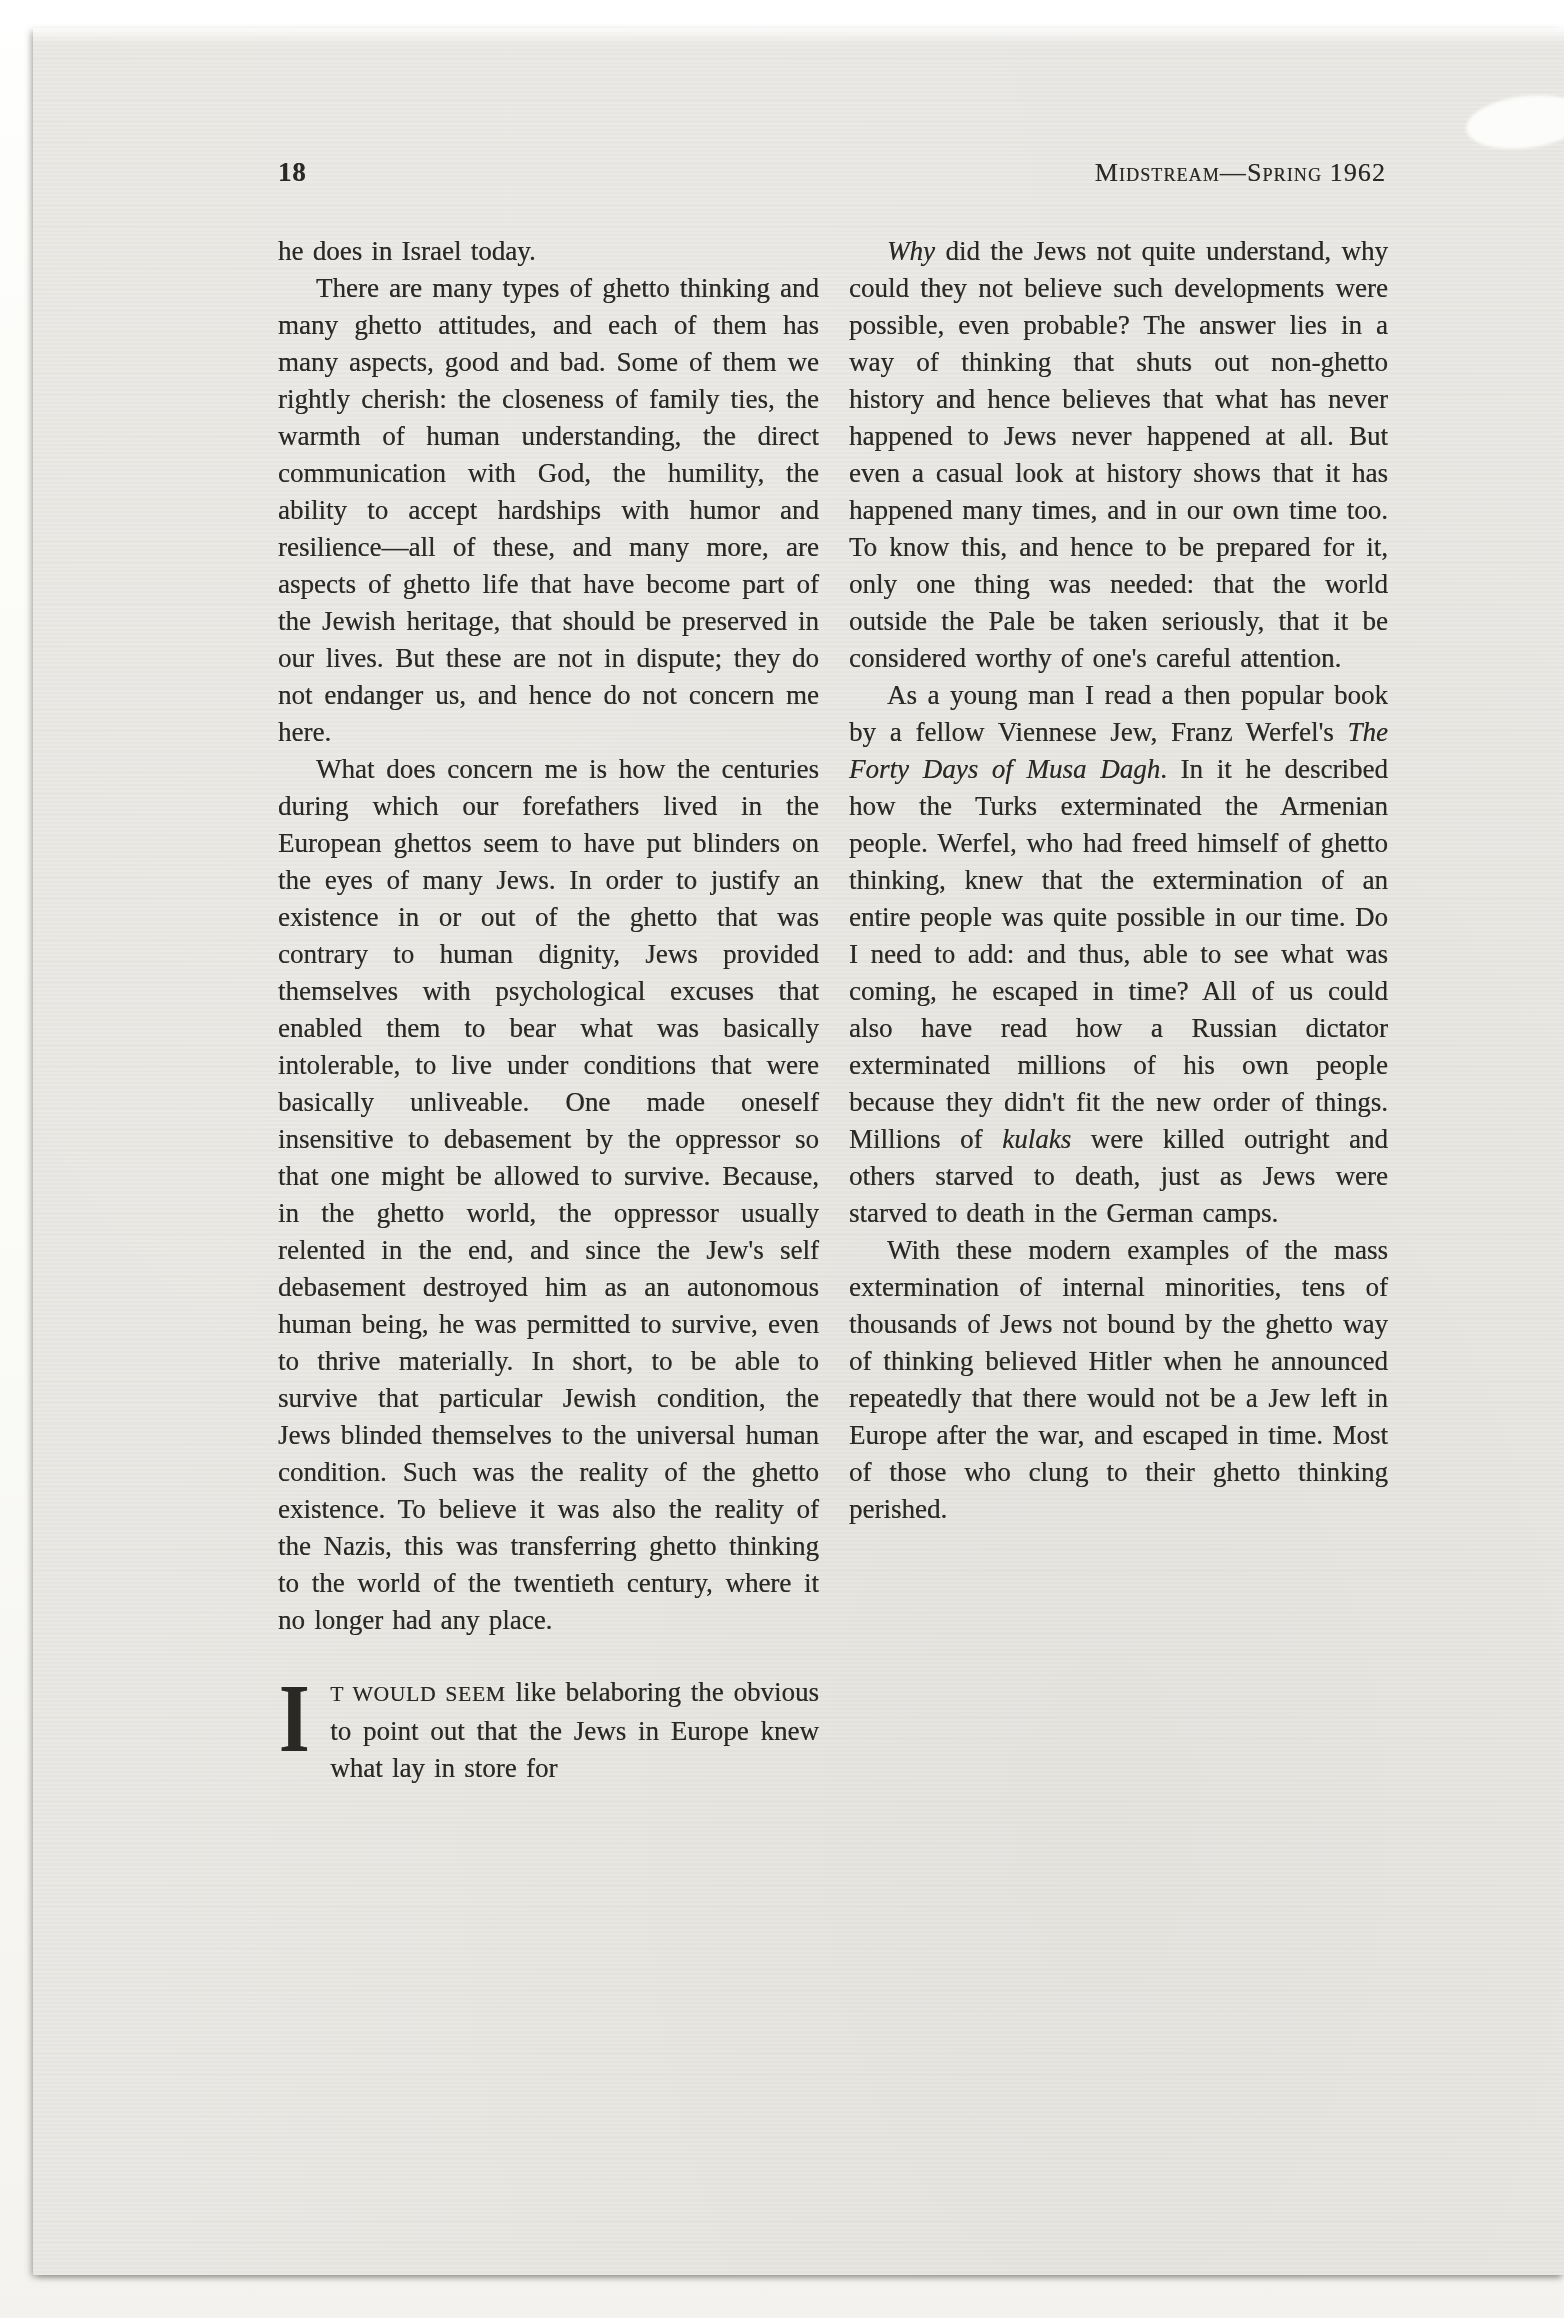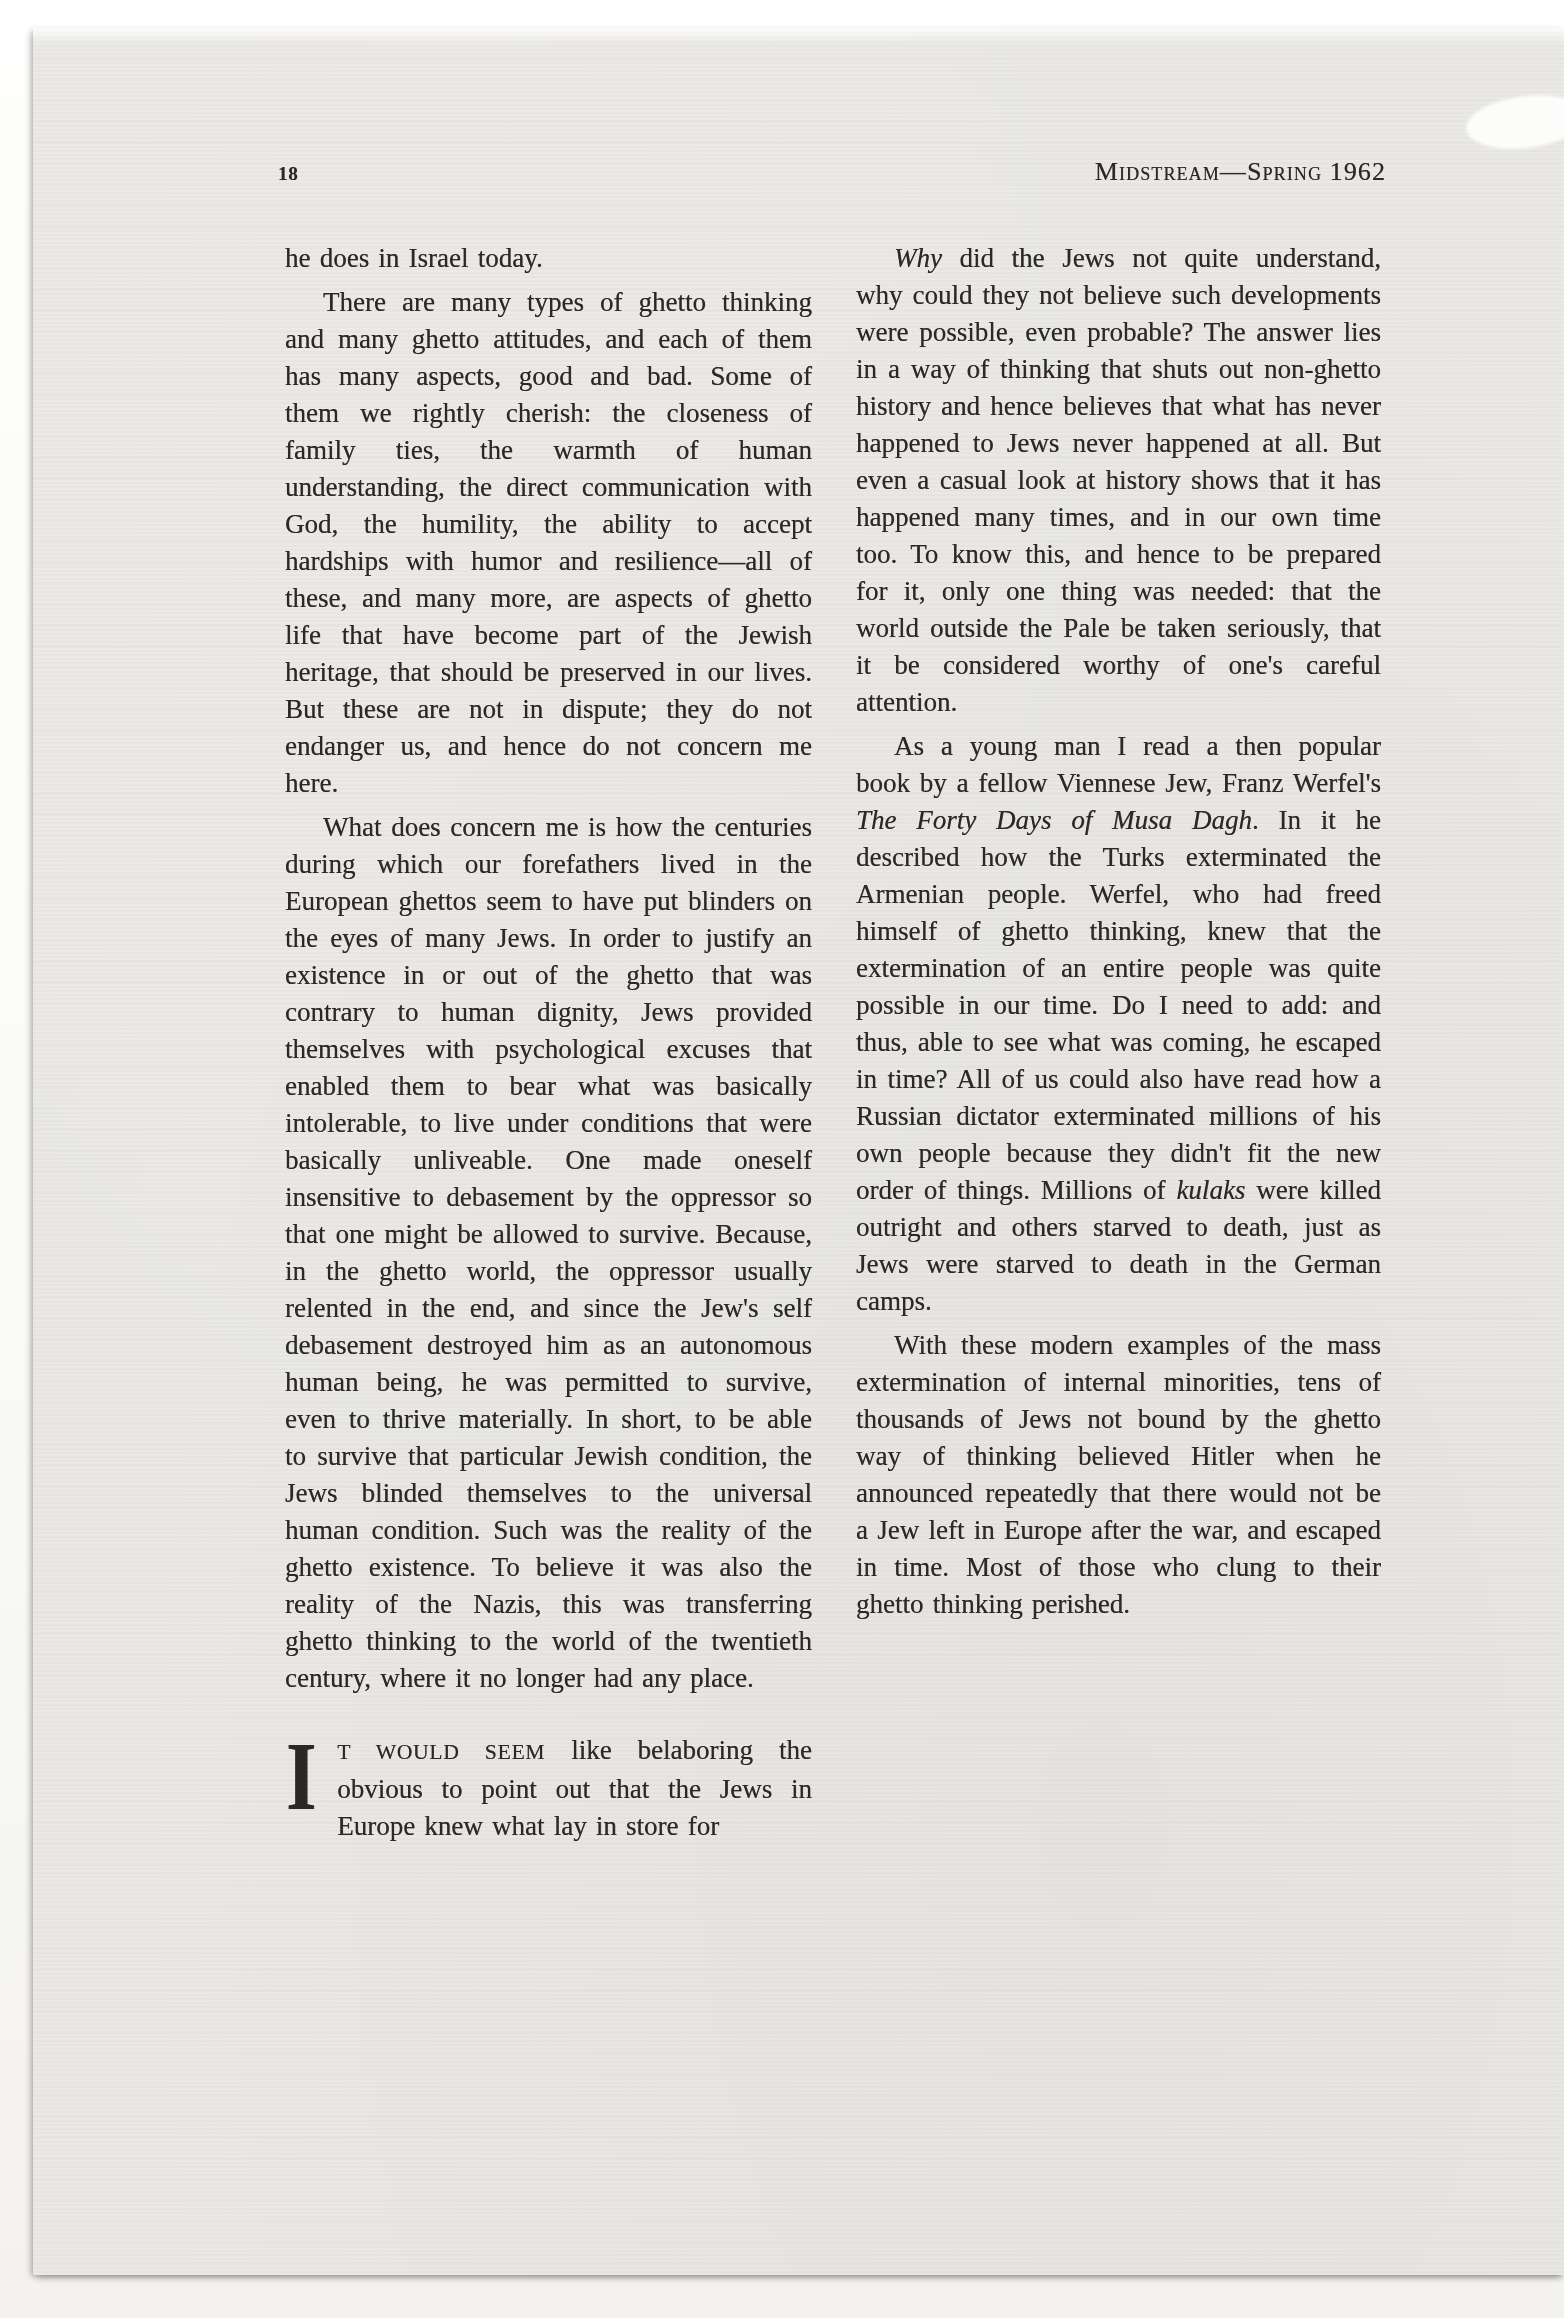--- a/index.html
+++ b/index.html
@@ -28,37 +28,37 @@
     position:absolute;right:-21px;top:68px;width:120px;height:52px;
     background:#fcfcfa;border-radius:50%;transform:rotate(-7deg);
     filter:blur(1.4px);
   }
   .page-header{
     position:absolute;left:245px;top:129px;width:1108px;
     display:flex;justify-content:space-between;align-items:baseline;
     color:#2b2925;
   }
   .page-number{
-    font-size:19px;font-weight:bold;letter-spacing:0.7px;
+    font-size:27px;font-weight:bold;letter-spacing:0.7px;
     text-shadow:0.3px 0 0 rgba(43,41,37,0.65);
   }
   .journal-title{
     font-size:26px;font-weight:normal;font-variant:small-caps;letter-spacing:1.1px;
     text-shadow:0.3px 0 0 rgba(43,41,37,0.6);
   }
   .col{
     position:absolute;top:205px;
     text-align:justify;
     font-size:27px;line-height:37px;color:#2b2925;
     word-spacing:0.09em;
     text-shadow:0.3px 0 0 rgba(43,41,37,0.62);
   }
   .col-left{left:245px;width:541px;}
   .col-right{left:816px;width:539px;}
-  .para{margin:7px;}
+  .para{margin:0;}
   .para.indent{text-indent:38px;}
   .para.section-start{margin-top:35px;}
   .it{font-style:italic;}
   .smallcaps{text-transform:uppercase;font-size:0.8em;letter-spacing:0.7px;}
   .dropcap{
     float:left;
     font-size:98px;line-height:0.78;
     margin:5.7px 12.7px 0 1.4px;
     font-weight:bold;
     transform:scaleX(0.8);transform-origin:left top;

